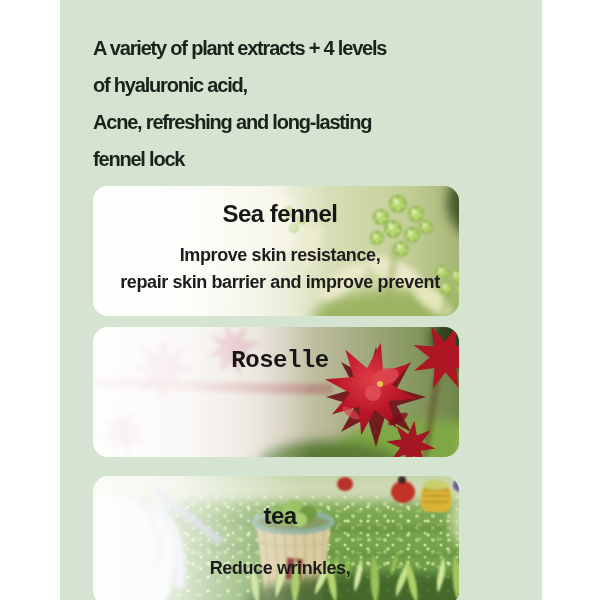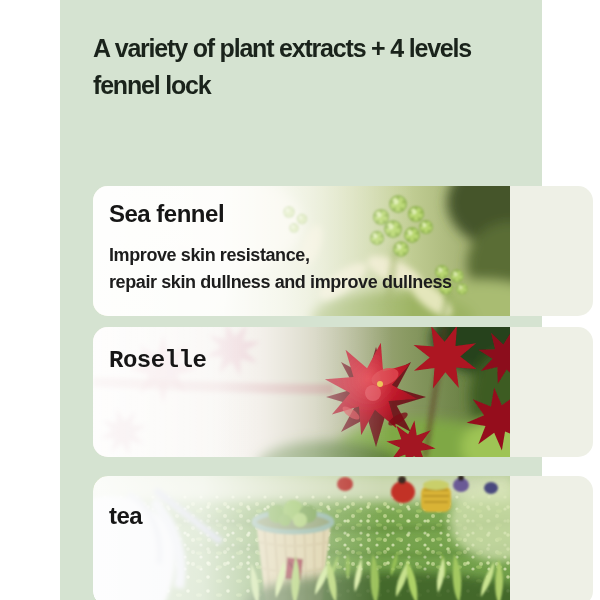--- a/index.html
+++ b/index.html
@@ -8,27 +8,27 @@
     background:#ffffff;
     font-family:"Liberation Sans", sans-serif;
   }
   .panel{
     position:absolute;left:60px;top:0;width:482px;height:600px;
     background:#d5e3d1;
   }
   
   .headline{position:absolute;left:33px;top:30px;width:449px;}
   .t-line{
-    font-size:25px;font-weight:bold;letter-spacing:-1.2px;
+    font-size:20px;font-weight:bold;letter-spacing:-1.2px;
     line-height:37px;color:#1a231b;white-space:nowrap;
   }
   
   .card{
-    position:absolute;left:33px;width:500px;height:130px;
-    border-radius:15px;overflow:hidden;background:#eef0e6;
+    position:absolute;left:33px;width:366px;height:130px;
+    border-radius:15px;overflow:hidden;background:#eef0e6;text-align:center;
   }
   .card.c1{top:186px;}
   .card.c2{top:327px;font-family:Liberation Mono, monospace;}
   .card.c3{top:476px;}
   .card svg{position:absolute;left:0;top:0;width:417px;height:130px;display:block;}
   .fade{position:absolute;inset:0;}
   .c1 .fade{background:linear-gradient(90deg,rgba(255,255,255,.94) 0%,rgba(255,255,255,.88) 26%,rgba(255,255,255,.55) 43%,rgba(255,255,255,0) 64%);}
   .c2 .fade{background:linear-gradient(90deg,rgba(255,255,255,.90) 0%,rgba(255,255,255,.82) 25%,rgba(255,255,255,.45) 44%,rgba(255,255,255,0) 60%);}
   .c3 .fade{background:linear-gradient(90deg,rgba(255,255,255,.93) 0%,rgba(255,255,255,.80) 22%,rgba(255,255,255,.40) 40%,rgba(255,255,255,0) 58%);}
   .card-text{position:absolute;left:16px;top:0;right:8px;color:#1c1c1c;}
@@ -48,20 +48,22 @@
     line-height:27px;white-space:nowrap;color:#1d1d1d;
   }
 </style>
 </head>
 <body>
 
 <div class="panel">
 
   <header class="headline">
     <div class="t-line">A variety of plant extracts + 4 levels</div>
+    <div class="t-line">of hyaluronic acid,</div>
+    <div class="t-line">Acne, refreshing and long-lasting</div>
     <div class="t-line">fennel lock</div>
   </header>
 
   <section class="card c1">
     <svg viewBox="0 0 417 130" role="img" aria-label="sea fennel green flower buds macro">
       <defs>
         <linearGradient id="sfBg" x1="0" y1="0" x2="1" y2="0">
           <stop offset="0" stop-color="#f4f2e4"></stop>
           <stop offset="0.45" stop-color="#e4e8cc"></stop>
           <stop offset="0.75" stop-color="#c3cf96"></stop>
@@ -124,21 +126,21 @@
         <use href="#bud" transform="translate(196,26) scale(0.66)" opacity="0.7"></use>
         <use href="#bud" transform="translate(209,33) scale(0.6)" opacity="0.7"></use>
         <use href="#bud" transform="translate(201,42) scale(0.55)" opacity="0.7"></use>
       </g>
     </svg>
     <div class="fade"></div>
     <div class="card-text">
       <h2 class="card-title">Sea fennel</h2>
       <div class="card-body">
         <div class="b-line">Improve skin resistance,</div>
-        <div class="b-line">repair skin dullness and improve dullness</div>
+        <div class="b-line">repair skin barrier and improve prevent</div>
       </div>
     </div>
   </section>
 
   <section class="card c2">
     <svg viewBox="0 0 417 130" role="img" aria-label="red roselle calyces on branch">
       <defs>
         <linearGradient id="rsBg" x1="0" y1="0" x2="1" y2="0">
           <stop offset="0" stop-color="#f1ebe6"></stop>
           <stop offset="0.4" stop-color="#ddd3c4"></stop>
@@ -296,16 +298,19 @@
         <use href="#leaf" transform="translate(324,128) rotate(-18) scale(1.2)" fill="#add166"></use>
         <use href="#leaf" transform="translate(345,117) rotate(4) scale(0.95)" fill="#d2e89e"></use>
         <use href="#leaf" transform="translate(366,127) rotate(-10) scale(1.3)" fill="#a3c861"></use>
         <use href="#leaf" transform="translate(388,121) rotate(16)" fill="#c9e390"></use>
         <use href="#leaf" transform="translate(406,129) rotate(-5) scale(1.2)" fill="#b0d06c"></use>
       </g>
     </svg>
     <div class="fade"></div>
     <div class="card-text">
       <h2 class="card-title">tea</h2>
+      <div class="card-body">
+        <div class="b-line">Reduce wrinkles,</div>
+      </div>
     </div>
   </section>
 
 </div>
 
 </body></html>

